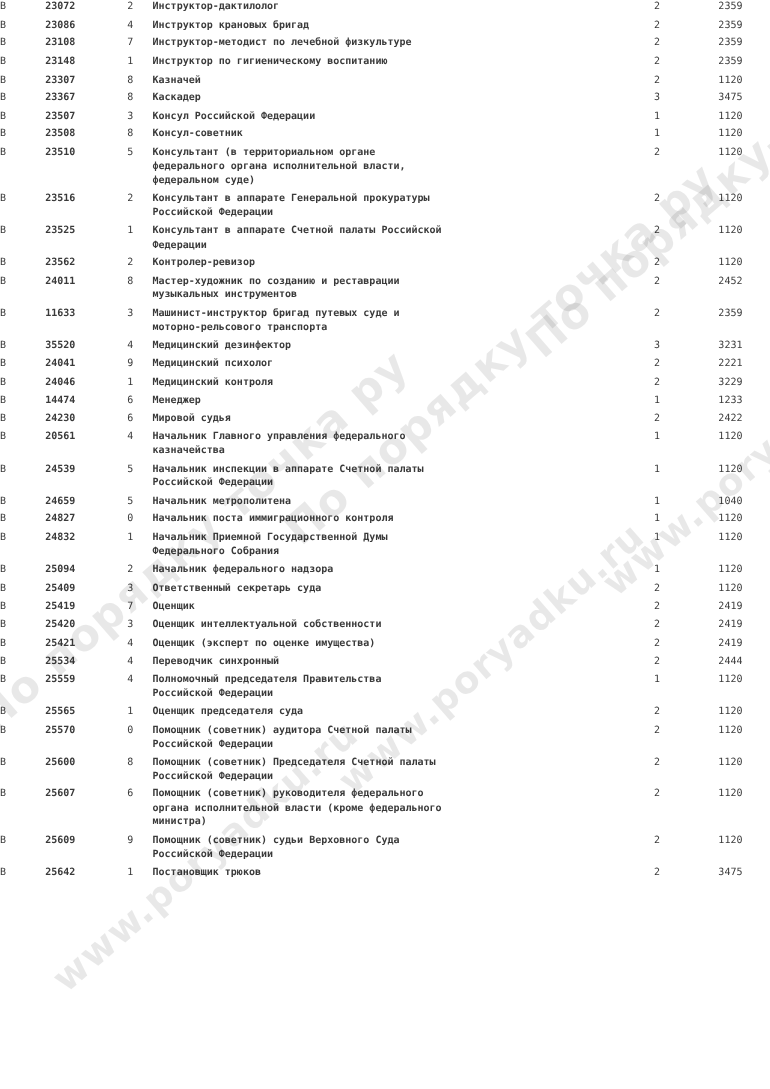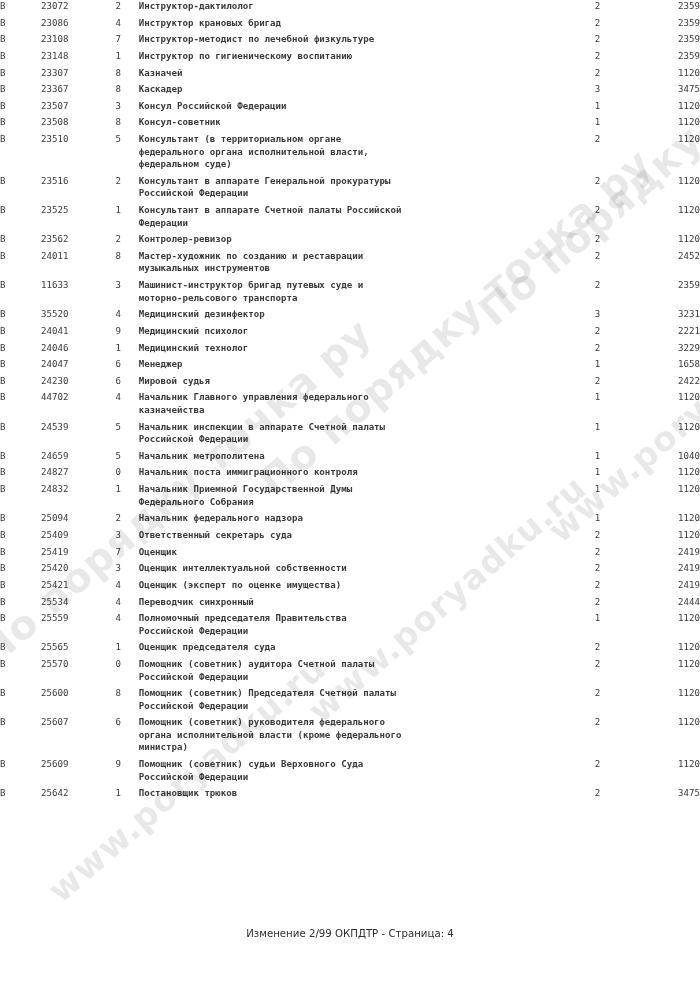--- a/index.html
+++ b/index.html
@@ -62,25 +62,25 @@
   table.reg td {
     vertical-align: top;
     padding: 0;
     border: 0;
     white-space: pre-wrap;
   }
   tr.row > td { padding-top: 4.1px; }
   tr.row:first-child > td { padding-top: 0; }
 
   td.c-letter  { width: 32px;  padding-left: 76px; box-sizing: content-box; }
-  td.c-code    { width: 58px;  text-align: left; }
+  td.c-code    { width: 58px;  text-align: left; font-weight: bold; }
   td.c-check   { width: 18px;  text-align: left; }
   td.c-name    { width: 355px; padding-right: 6px; font-weight: bold; }
   td.c-cat     { width: 26px;  text-align: left; }
-  td.c-class   { width: 56px;  text-align: right; }
+  td.c-class   { width: 56px;  text-align: center; }
 
   
   #footer {
     position: absolute;
     left: 0;
     right: 0;
     top: 928px;
     text-align: center;
     font-family: "DejaVu Sans", "Liberation Sans", sans-serif;
     font-size: 10.2px;
@@ -238,43 +238,43 @@
             <td class="c-code">24041</td>
             <td class="c-check">9</td>
             <td class="c-name">Медицинский психолог</td>
             <td class="c-cat">2</td>
             <td class="c-class">2221</td>
           </tr>
           <tr class="row">
             <td class="c-letter">В</td>
             <td class="c-code">24046</td>
             <td class="c-check">1</td>
-            <td class="c-name">Медицинский технолог</td>
+            <td class="c-name">Медицинский контроля</td>
             <td class="c-cat">2</td>
             <td class="c-class">3229</td>
           </tr>
           <tr class="row">
             <td class="c-letter">В</td>
-            <td class="c-code">24047</td>
+            <td class="c-code">14474</td>
             <td class="c-check">6</td>
             <td class="c-name">Менеджер</td>
             <td class="c-cat">1</td>
-            <td class="c-class">1658</td>
+            <td class="c-class">1233</td>
           </tr>
           <tr class="row">
             <td class="c-letter">В</td>
             <td class="c-code">24230</td>
             <td class="c-check">6</td>
             <td class="c-name">Мировой судья</td>
             <td class="c-cat">2</td>
             <td class="c-class">2422</td>
           </tr>
           <tr class="row">
             <td class="c-letter">В</td>
-            <td class="c-code">44702</td>
+            <td class="c-code">20561</td>
             <td class="c-check">4</td>
             <td class="c-name">Начальник Главного управления федерального
 казначейства</td>
             <td class="c-cat">1</td>
             <td class="c-class">1120</td>
           </tr>
           <tr class="row">
             <td class="c-letter">В</td>
             <td class="c-code">24539</td>
             <td class="c-check">5</td>
@@ -415,17 +415,14 @@
             <td class="c-code">25642</td>
             <td class="c-check">1</td>
             <td class="c-name">Постановщик трюков</td>
             <td class="c-cat">2</td>
             <td class="c-class">3475</td>
           </tr>
         </tbody>
     </table>
   </div>
 
-  <div id="footer">
-    <span class="seg">Изменение 2/99 ОКПДТР - Страница: 4</span>
-  </div>
 
 </div>
 
 </body></html>

